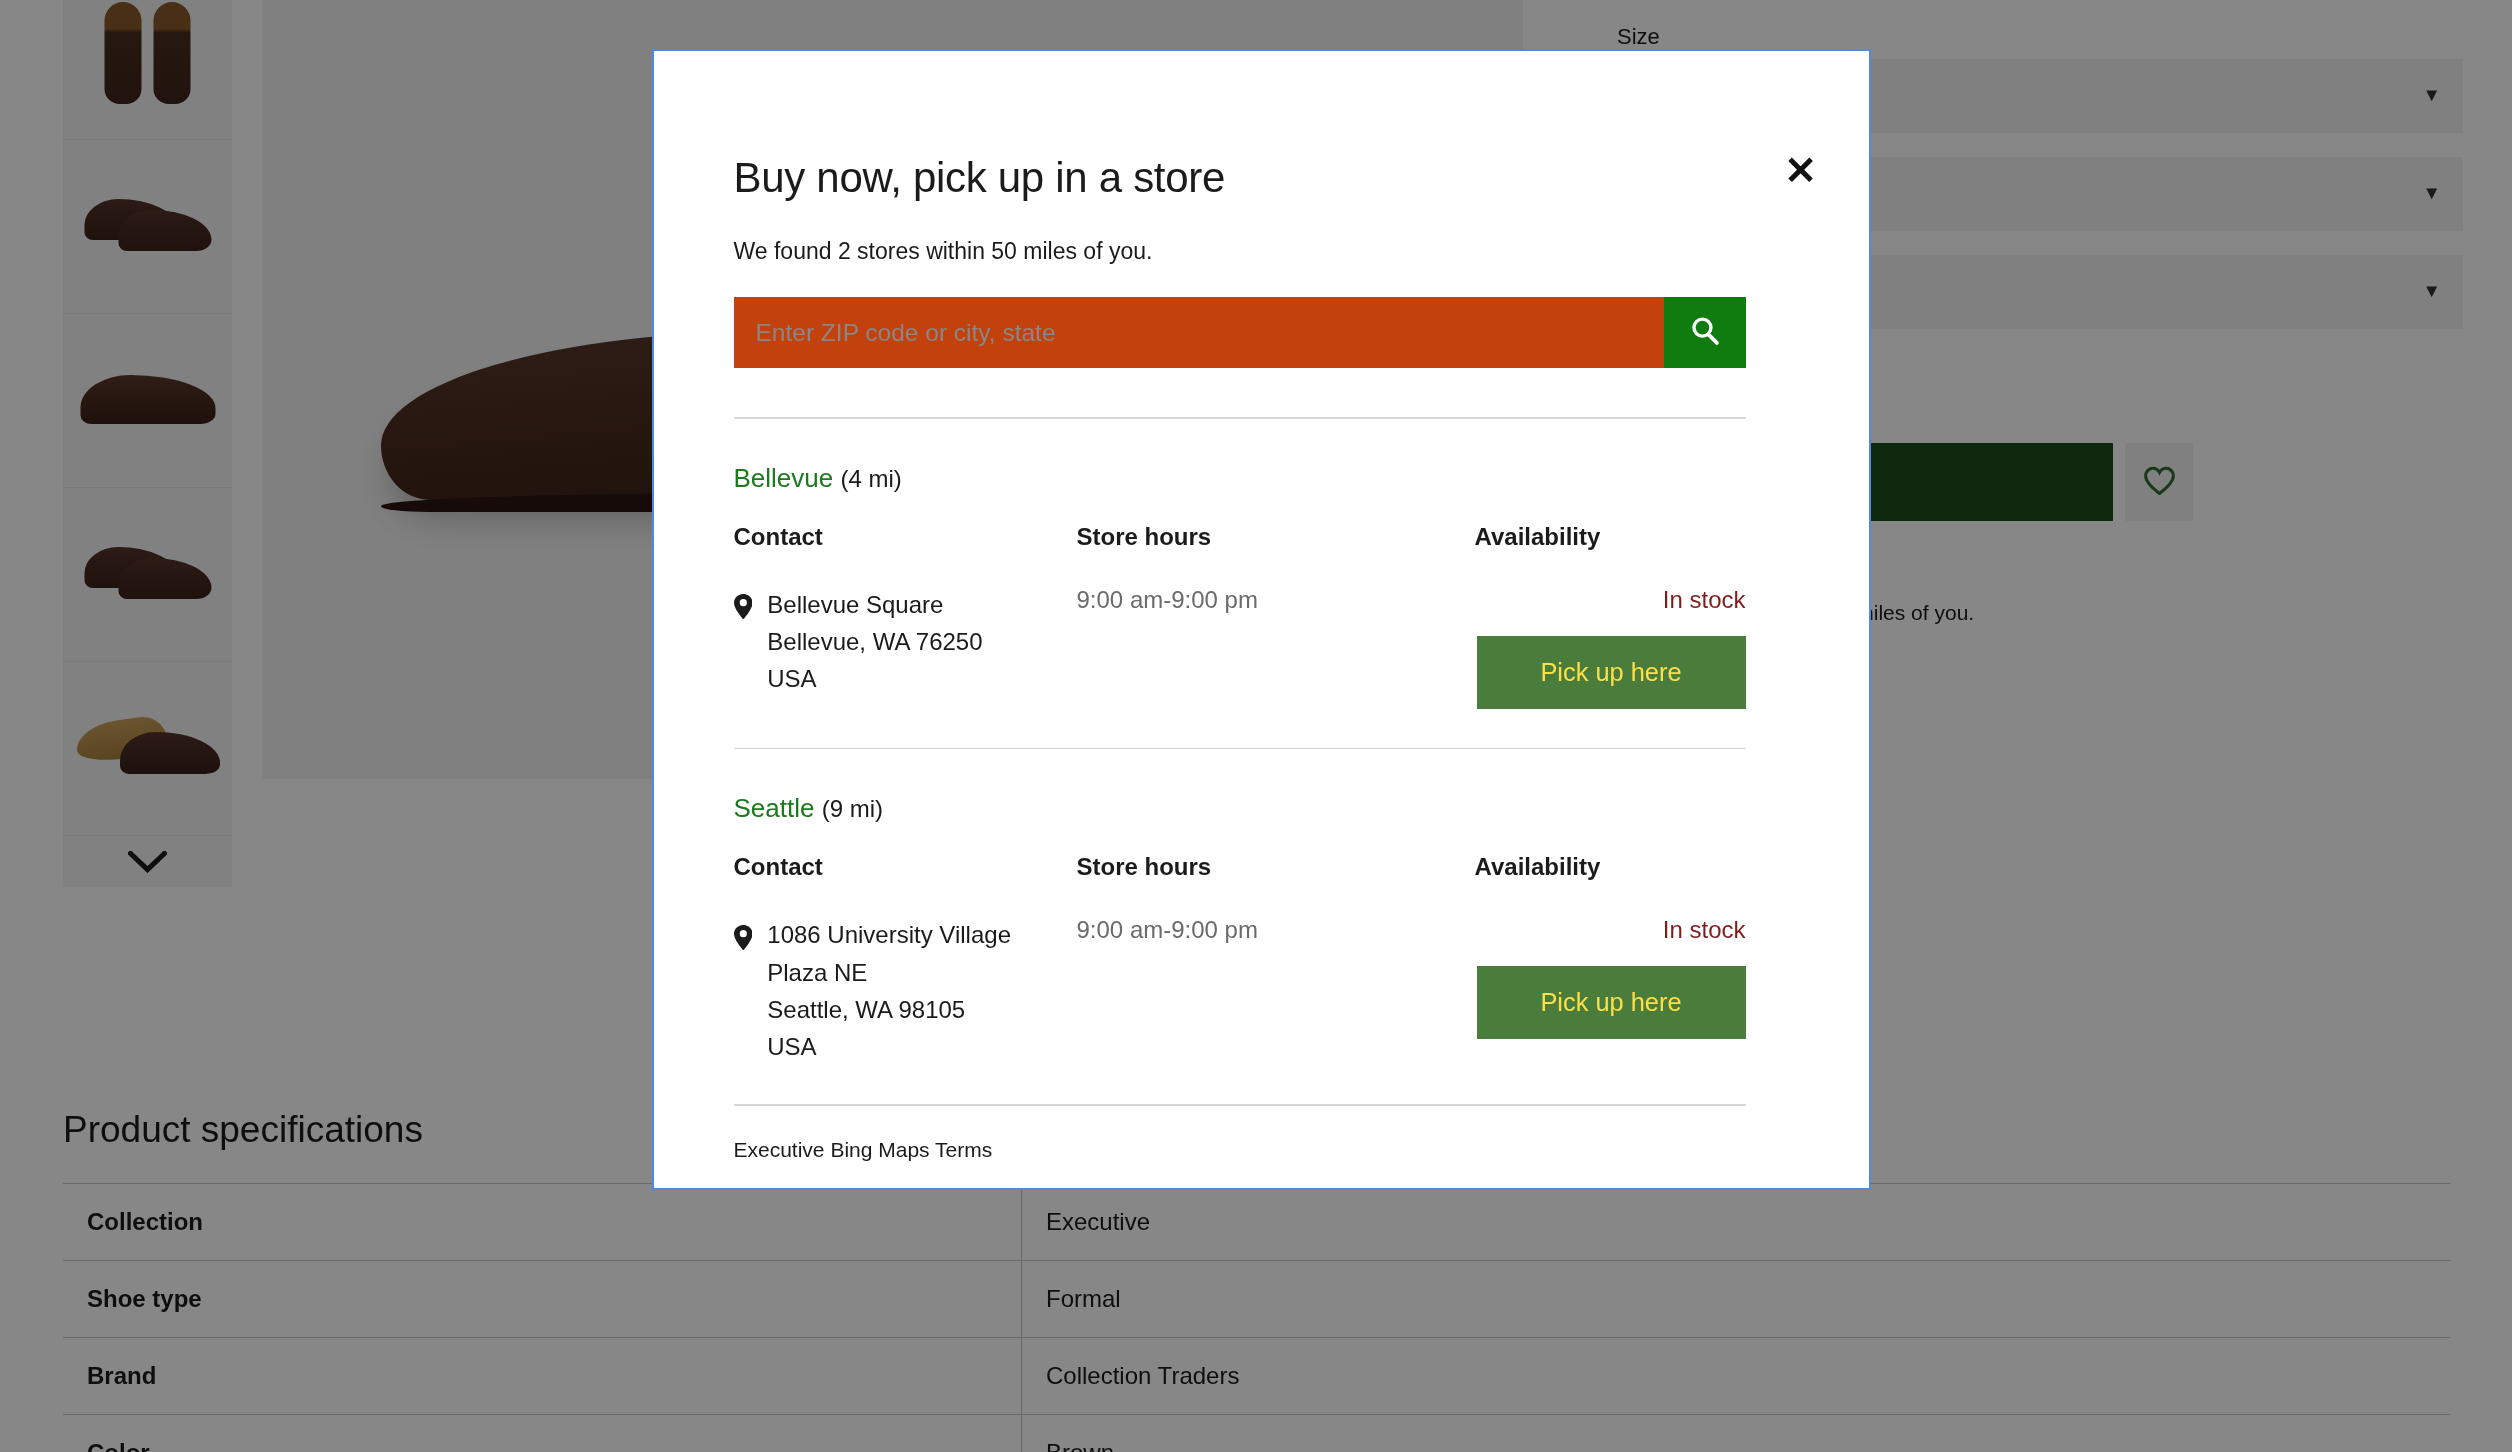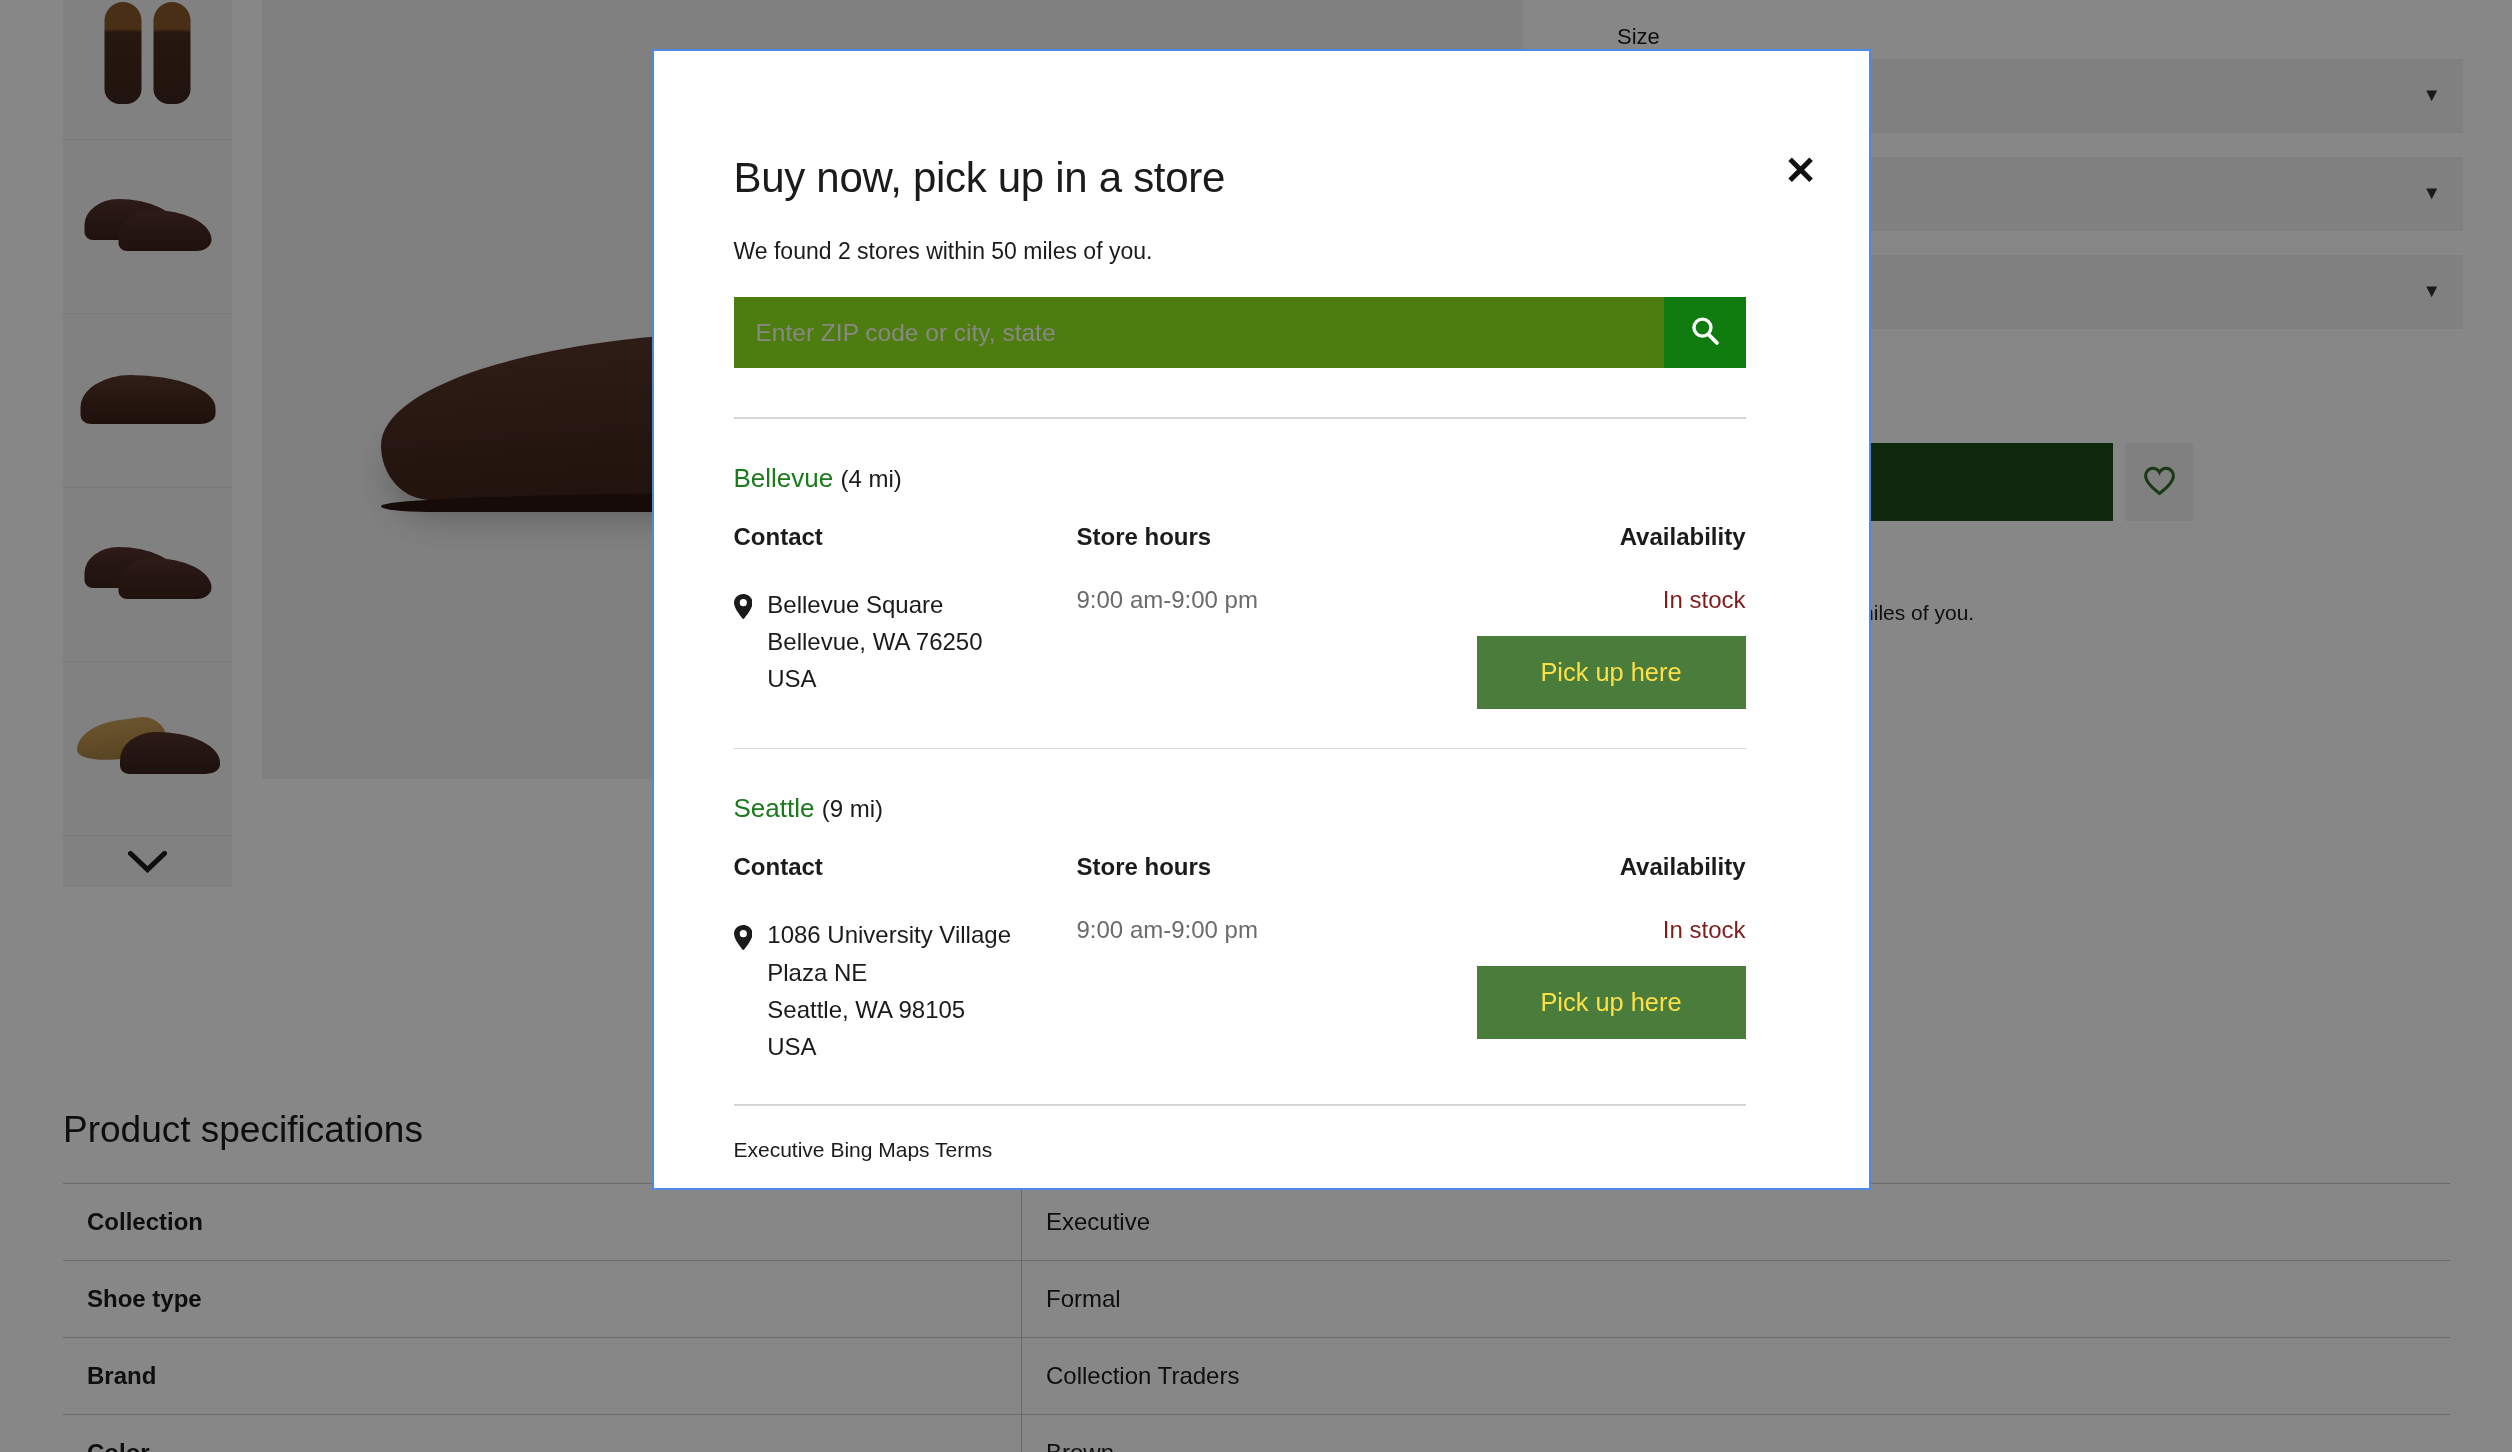--- a/index.html
+++ b/index.html
@@ -288,21 +288,21 @@
   }
 
   .search-row {
     display: flex;
     margin: 32px 0 0 13.5px;
     width: 1012px;
   }
   .search-input {
     flex: 1;
     height: 71px;
-    background: #4d7c0f;
+    background: #c2410c;
     border: none;
     outline: none;
     font-size: 24.5px;
     color: #1b1b1b;
     padding: 0 22px;
     box-sizing: border-box;
     font-family: "Liberation Sans", sans-serif;
   }
   .search-input::placeholder { color: #8a8886; }
   .search-btn {
@@ -334,21 +334,21 @@
   .store-grid {
     display: grid;
     grid-template-columns: 343px 398px 1fr;
     margin-top: 29px;
   }
   .col-head {
     font-size: 24px;
     font-weight: bold;
     color: #1b1b1b;
   }
-  .col-head.right { text-align: right; }
+  .col-head.right { text-align: left; }
 
   .store-body {
     display: grid;
     grid-template-columns: 343px 398px 1fr;
     margin-top: 35px;
   }
   .addr {
     display: flex;
     gap: 15.2px;
     font-size: 24px;

